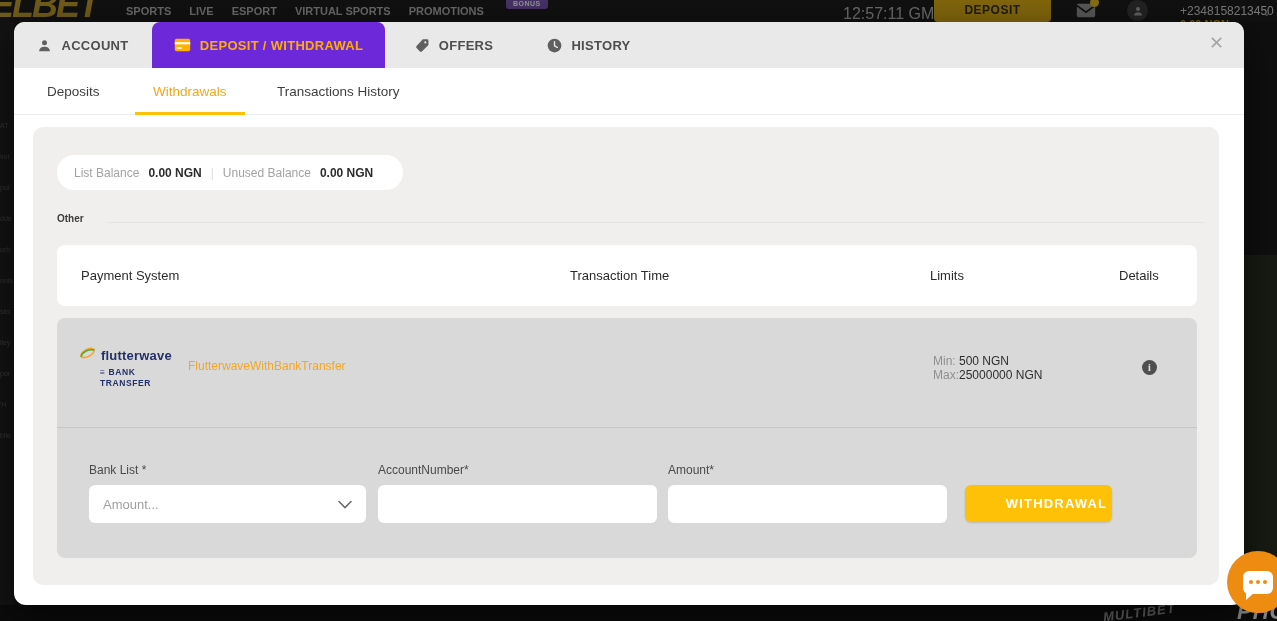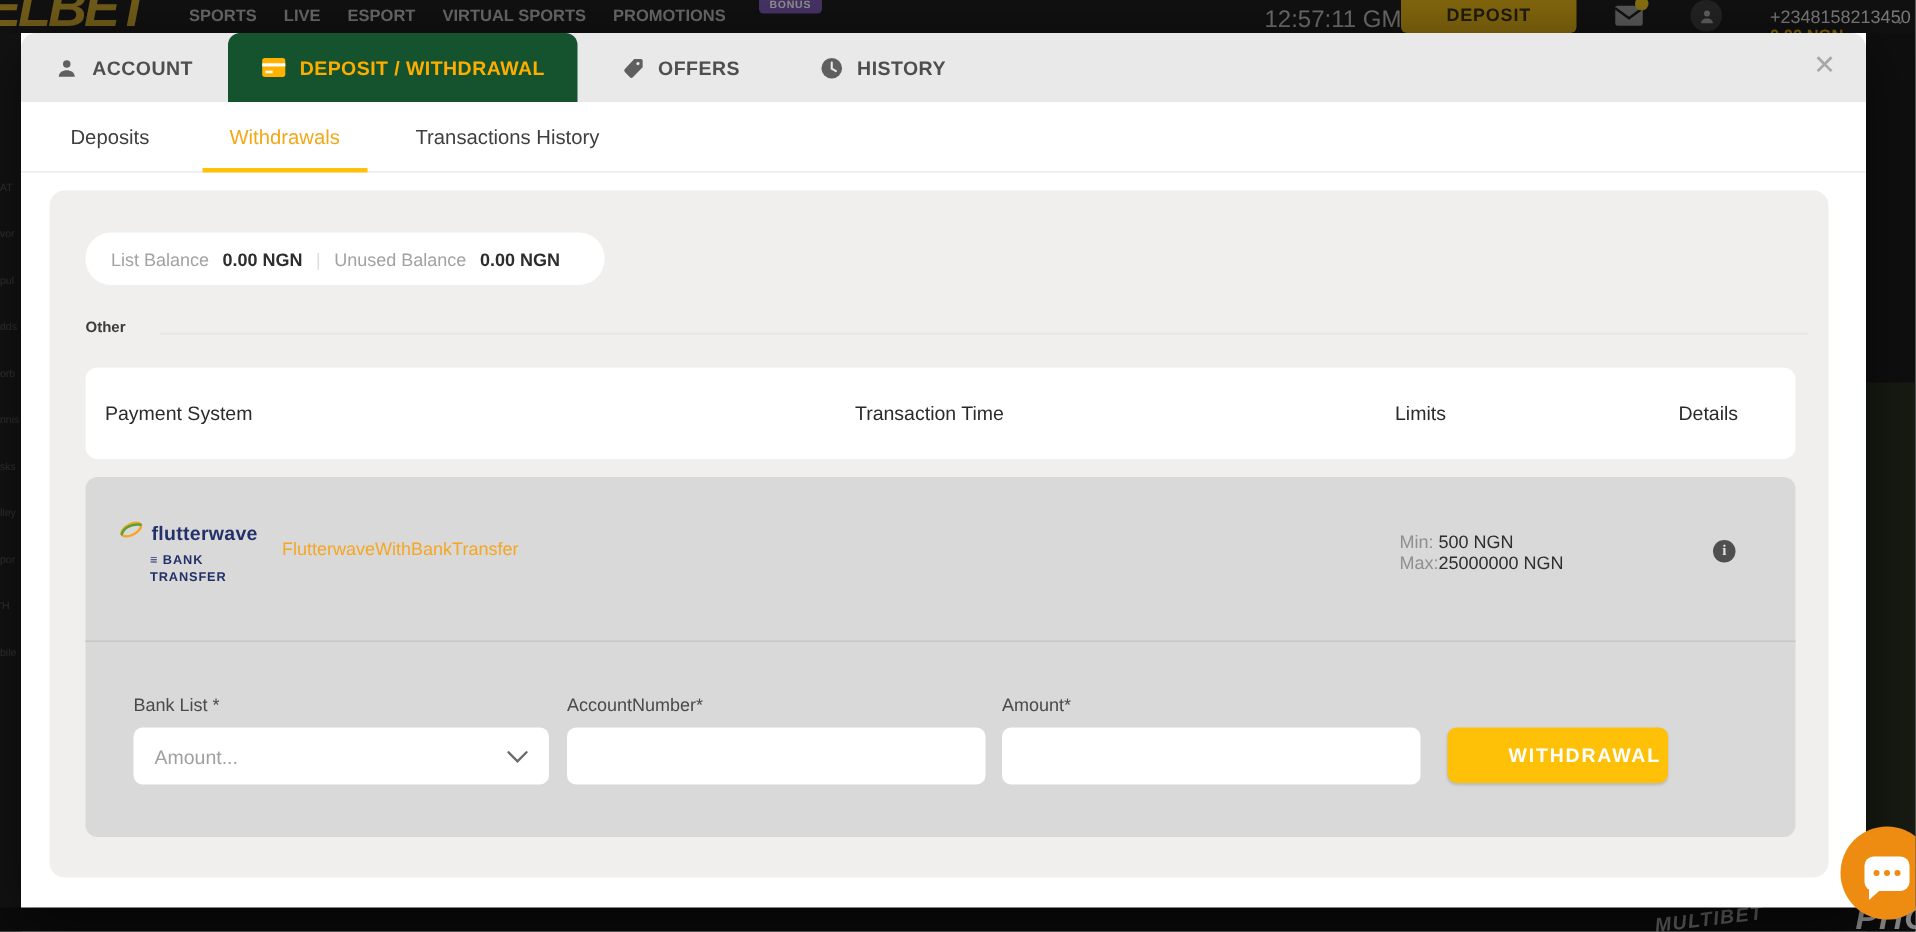--- a/index.html
+++ b/index.html
@@ -33,32 +33,32 @@
   .bet-fragment { position:absolute; left:1px; top:548px; color:#c9a227; font-size:28px; font-weight:bold; font-style:italic; }
 
   .bottombar { position:absolute; left:0; right:0; bottom:0; height:16px; background:#0d0d0d; z-index:1; }
   .multibet { position:absolute; left:1103px; bottom:1px; color:#a8a8a8; font-size:13px; font-weight:bold; font-style:italic; transform:rotate(-7deg); letter-spacing:1px; z-index:1; }
   .phone-brand { position:absolute; left:1237px; bottom:-4px; color:#ededed; font-size:22px; font-weight:bold; font-style:italic; z-index:1; letter-spacing:1px; }
 
   .dim-overlay { position:absolute; inset:0; background:rgba(8,8,8,.45); z-index:5; }
   .page-scrollbar { position:absolute; left:1239px; top:255px; width:4px; height:348px; background:#c9c9c9; border-radius:2px; z-index:6; }
 
   
-  .modal { position:absolute; left:14px; top:22px; width:1230px; height:583px; background:#fff; border-radius:0; z-index:10; box-shadow:0 10px 40px rgba(0,0,0,.55); }
+  .modal { position:absolute; left:14px; top:22px; width:1230px; height:583px; background:#fff; border-radius:12px; z-index:10; box-shadow:0 10px 40px rgba(0,0,0,.55); }
 
   .modal-header { position:relative; height:46px; background:#e9e9e9; border-radius:10px 10px 0 0; display:flex; }
   .mtab { display:flex; align-items:center; justify-content:center; gap:9px; font-size:13px; font-weight:bold; color:#4e4e4e; letter-spacing:.3px; cursor:pointer; }
   .mtab svg { display:block; }
   .mtab .ticon { color:#5f5f5f; }
   .mtab.w1 { width:138px; }
   .mtab.w2 { width:233px; }
   .mtab.w3 { width:138px; }
   .mtab.w4 { width:132px; }
   .mtab.w5 { width:135px; }
-  .mtab.active { background:#14532d; color:#FFAE00; border-radius:8px 8px 0 0; }
+  .mtab.active { background:#6d28d9; color:#FFAE00; border-radius:8px 8px 0 0; }
   .mtab.active .ticon { color:#FFB300; }
   .close-btn { position:absolute; right:20px; top:12px; font-size:18px; color:#a7a7a7; cursor:pointer; line-height:1; }
 
   .subtabs { position:relative; height:47px; background:#fff; border-bottom:1px solid #ececec; }
   .subtab { position:absolute; top:16px; font-size:13.5px; color:#3f3f3f; cursor:pointer; }
   .subtab.t1 { left:33px; }
   .subtab.t2 { left:139px; color:#F2A818; }
   .subtab.t3 { left:263px; }
   .subtab-underline { position:absolute; left:121px; top:44px; width:110px; height:3px; background:#FFC107; }
 
@@ -67,21 +67,21 @@
   .balance-pill { position:absolute; left:24px; top:28px; width:346px; height:35px; background:#fff; border-radius:17px; display:flex; align-items:center; padding:0 17px; gap:9px; font-size:12px; white-space:nowrap; }
   .balance-pill .lab { color:#a2a2a2; }
   .balance-pill .val { color:#2d2d2d; font-weight:bold; }
   .balance-pill .sep { color:#ddd; }
 
   .other-title { position:absolute; left:24px; top:86px; font-size:10px; font-weight:bold; color:#3c3c3c; }
   .other-line { position:absolute; left:74px; right:14px; top:95px; height:1px; background:#e4e4e4; }
 
   .table-card { position:absolute; left:24px; top:118px; width:1140px; height:61px; background:#fff; border-radius:8px; }
   .th { position:absolute; top:23px; font-size:13px; color:#2b2b2b; }
-  .th.c1 { left:13px; } .th.c2 { left:513px; } .th.c3 { left:873px; } .th.c4 { left:1062px; }
+  .th.c1 { left:24px; } .th.c2 { left:513px; } .th.c3 { left:873px; } .th.c4 { left:1062px; }
 
   .pay-card { position:absolute; left:24px; top:191px; width:1140px; height:240px; background:#d9d9d9; border-radius:8px; }
 
   .fw-logo { position:absolute; left:21px; top:27px; }
   .fw-row { display:flex; align-items:center; gap:4px; }
   .fw-name { font-size:13px; font-weight:bold; color:#233168; letter-spacing:.2px; }
   .fw-sub { margin-left:22px; margin-top:2px; font-size:8.5px; font-weight:bold; color:#233168; letter-spacing:.6px; line-height:1.25; }
   .fw-sub .bars { display:inline-block; margin-right:3px; color:#233168; }
 
   .method-name { position:absolute; left:131px; top:41px; font-size:12px; color:#F5A623; cursor:pointer; }

